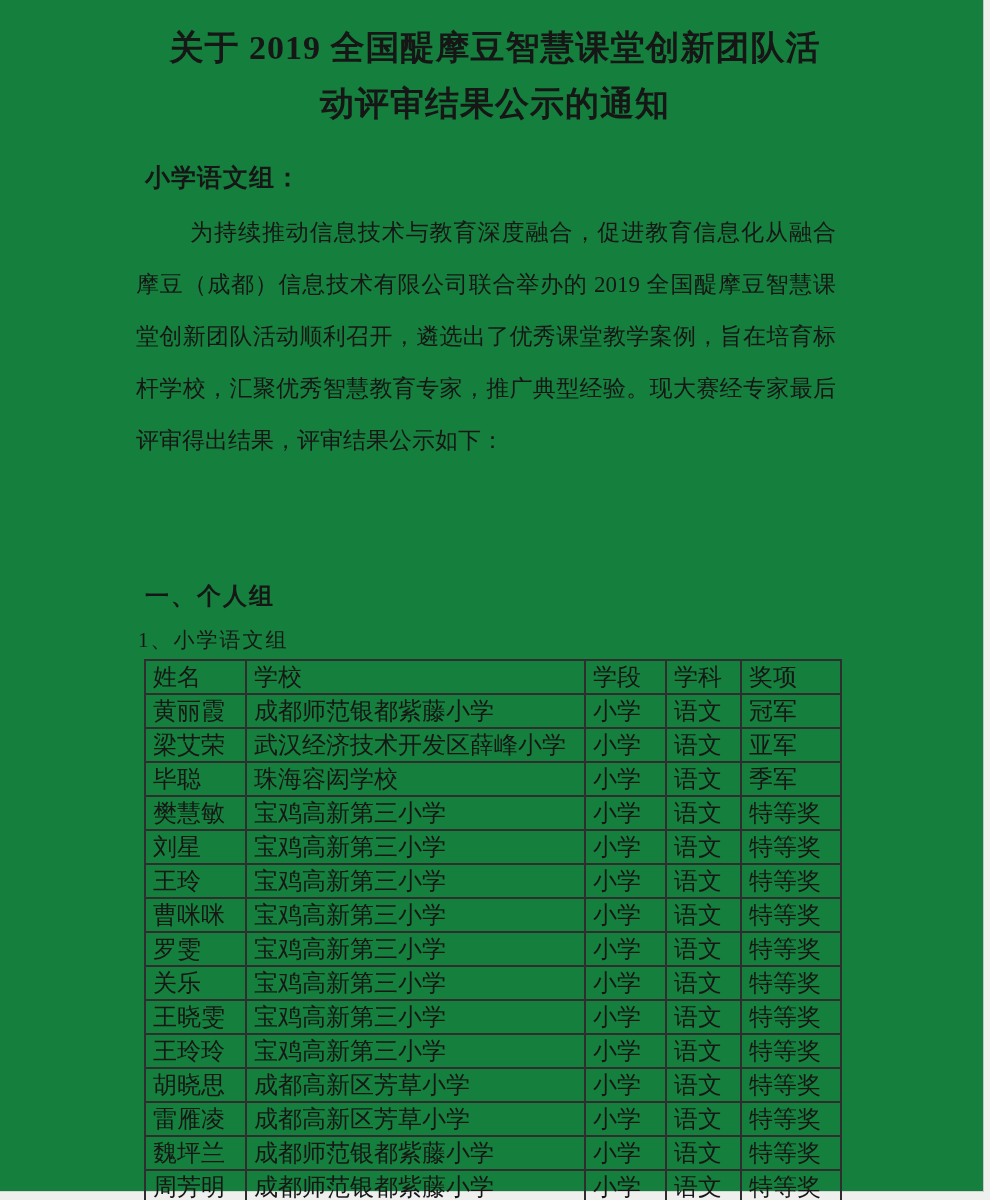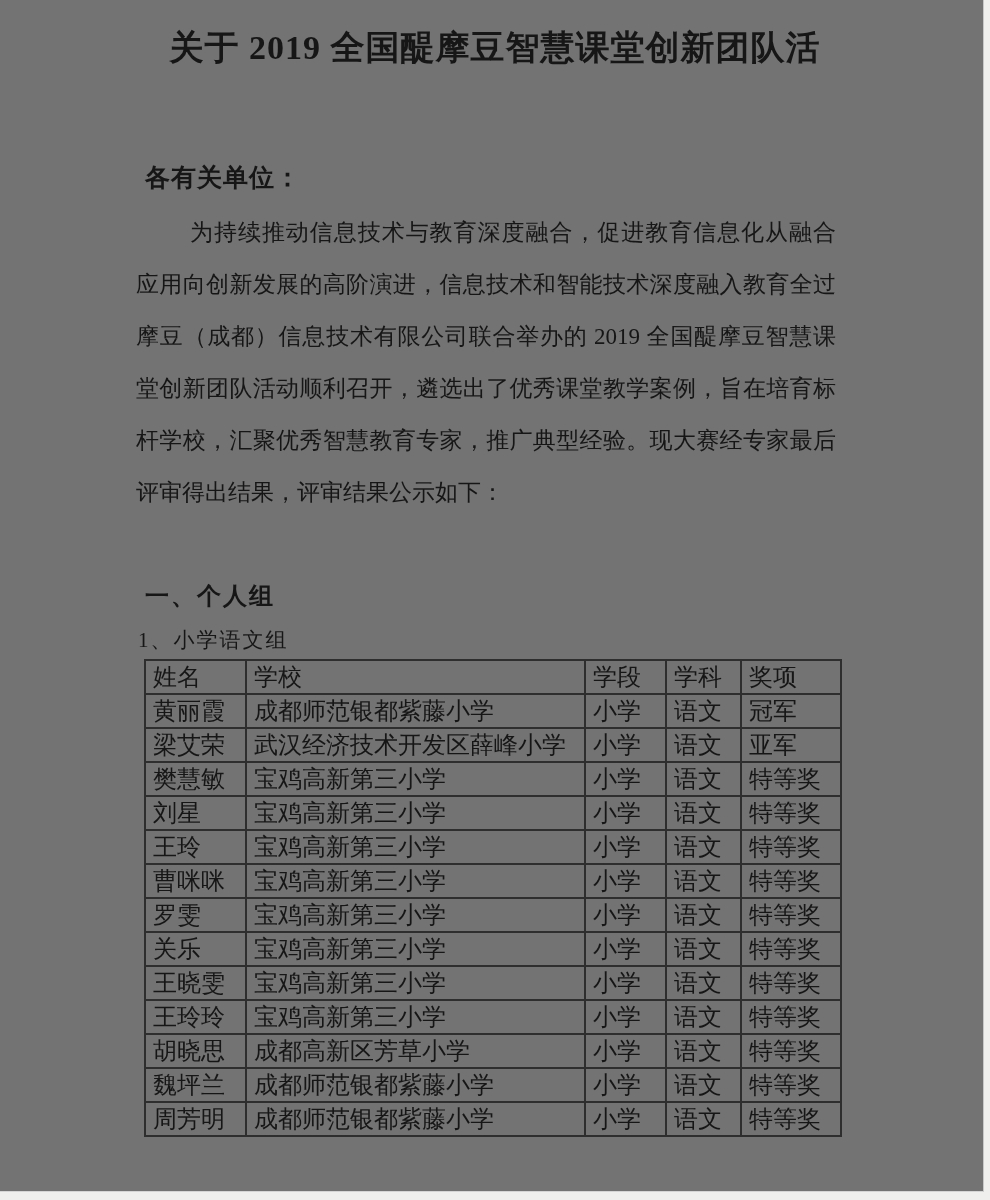--- a/index.html
+++ b/index.html
@@ -7,21 +7,21 @@
     width: 990px; height: 1200px;
     background: #efefee;
     position: relative;
     overflow: hidden;
     font-family: "Liberation Serif", serif;
     color: #161616;
   }
   .sheet {
     position: absolute; left: 0; top: 0;
     width: 983px; height: 1191px;
-    background: #737373;
+    background: #15803d;
     border-right: 1px solid #c7c7c7;
     border-bottom: 1px solid #d5d5d5;
   }
   .doc-title {
     position: absolute; left: 145px; top: 20px; width: 700px;
     margin: 0; text-align: center;
     font-size: 34px; line-height: 56px; font-weight: bold;
     letter-spacing: 1px;
   }
   .salutation {
@@ -73,27 +73,27 @@
   .col-subj   { width: 75px; }
   .col-award  { width: 100px; }
 </style>
 </head>
 <body>
 
 <div class="sheet">
 
   <h1 class="doc-title">
     <div>关于 2019 全国醍摩豆智慧课堂创新团队活</div>
+    <div>动评审结果公示的通知</div>
   </h1>
 
-  <div class="salutation">各有关单位：</div>
+  <div class="salutation">小学语文组：</div>
 
   <div class="paragraph">
       <div class="para-line">为持续推动信息技术与教育深度融合，促进教育信息化从融合</div>
-      <div class="para-line">应用向创新发展的高阶演进，信息技术和智能技术深度融入教育全过</div>
       <div class="para-line">摩豆（成都）信息技术有限公司联合举办的 2019 全国醍摩豆智慧课</div>
       <div class="para-line">堂创新团队活动顺利召开，遴选出了优秀课堂教学案例，旨在培育标</div>
       <div class="para-line">杆学校，汇聚优秀智慧教育专家，推广典型经验。现大赛经专家最后</div>
       <div class="para-line">评审得出结果，评审结果公示如下：</div>
     </div>
 
   <div class="section-heading">一、个人组</div>
 
   <div class="subsection-heading">1、小学语文组</div>
 
@@ -123,20 +123,27 @@
           <td>冠军</td>
         </tr>
         <tr>
           <td>梁艾荣</td>
           <td>武汉经济技术开发区薛峰小学</td>
           <td>小学</td>
           <td>语文</td>
           <td>亚军</td>
         </tr>
         <tr>
+          <td>毕聪</td>
+          <td>珠海容闳学校</td>
+          <td>小学</td>
+          <td>语文</td>
+          <td>季军</td>
+        </tr>
+        <tr>
           <td>樊慧敏</td>
           <td>宝鸡高新第三小学</td>
           <td>小学</td>
           <td>语文</td>
           <td>特等奖</td>
         </tr>
         <tr>
           <td>刘星</td>
           <td>宝鸡高新第三小学</td>
           <td>小学</td>
@@ -186,20 +193,27 @@
           <td>特等奖</td>
         </tr>
         <tr>
           <td>胡晓思</td>
           <td>成都高新区芳草小学</td>
           <td>小学</td>
           <td>语文</td>
           <td>特等奖</td>
         </tr>
         <tr>
+          <td>雷雁凌</td>
+          <td>成都高新区芳草小学</td>
+          <td>小学</td>
+          <td>语文</td>
+          <td>特等奖</td>
+        </tr>
+        <tr>
           <td>魏坪兰</td>
           <td>成都师范银都紫藤小学</td>
           <td>小学</td>
           <td>语文</td>
           <td>特等奖</td>
         </tr>
         <tr>
           <td>周芳明</td>
           <td>成都师范银都紫藤小学</td>
           <td>小学</td>

